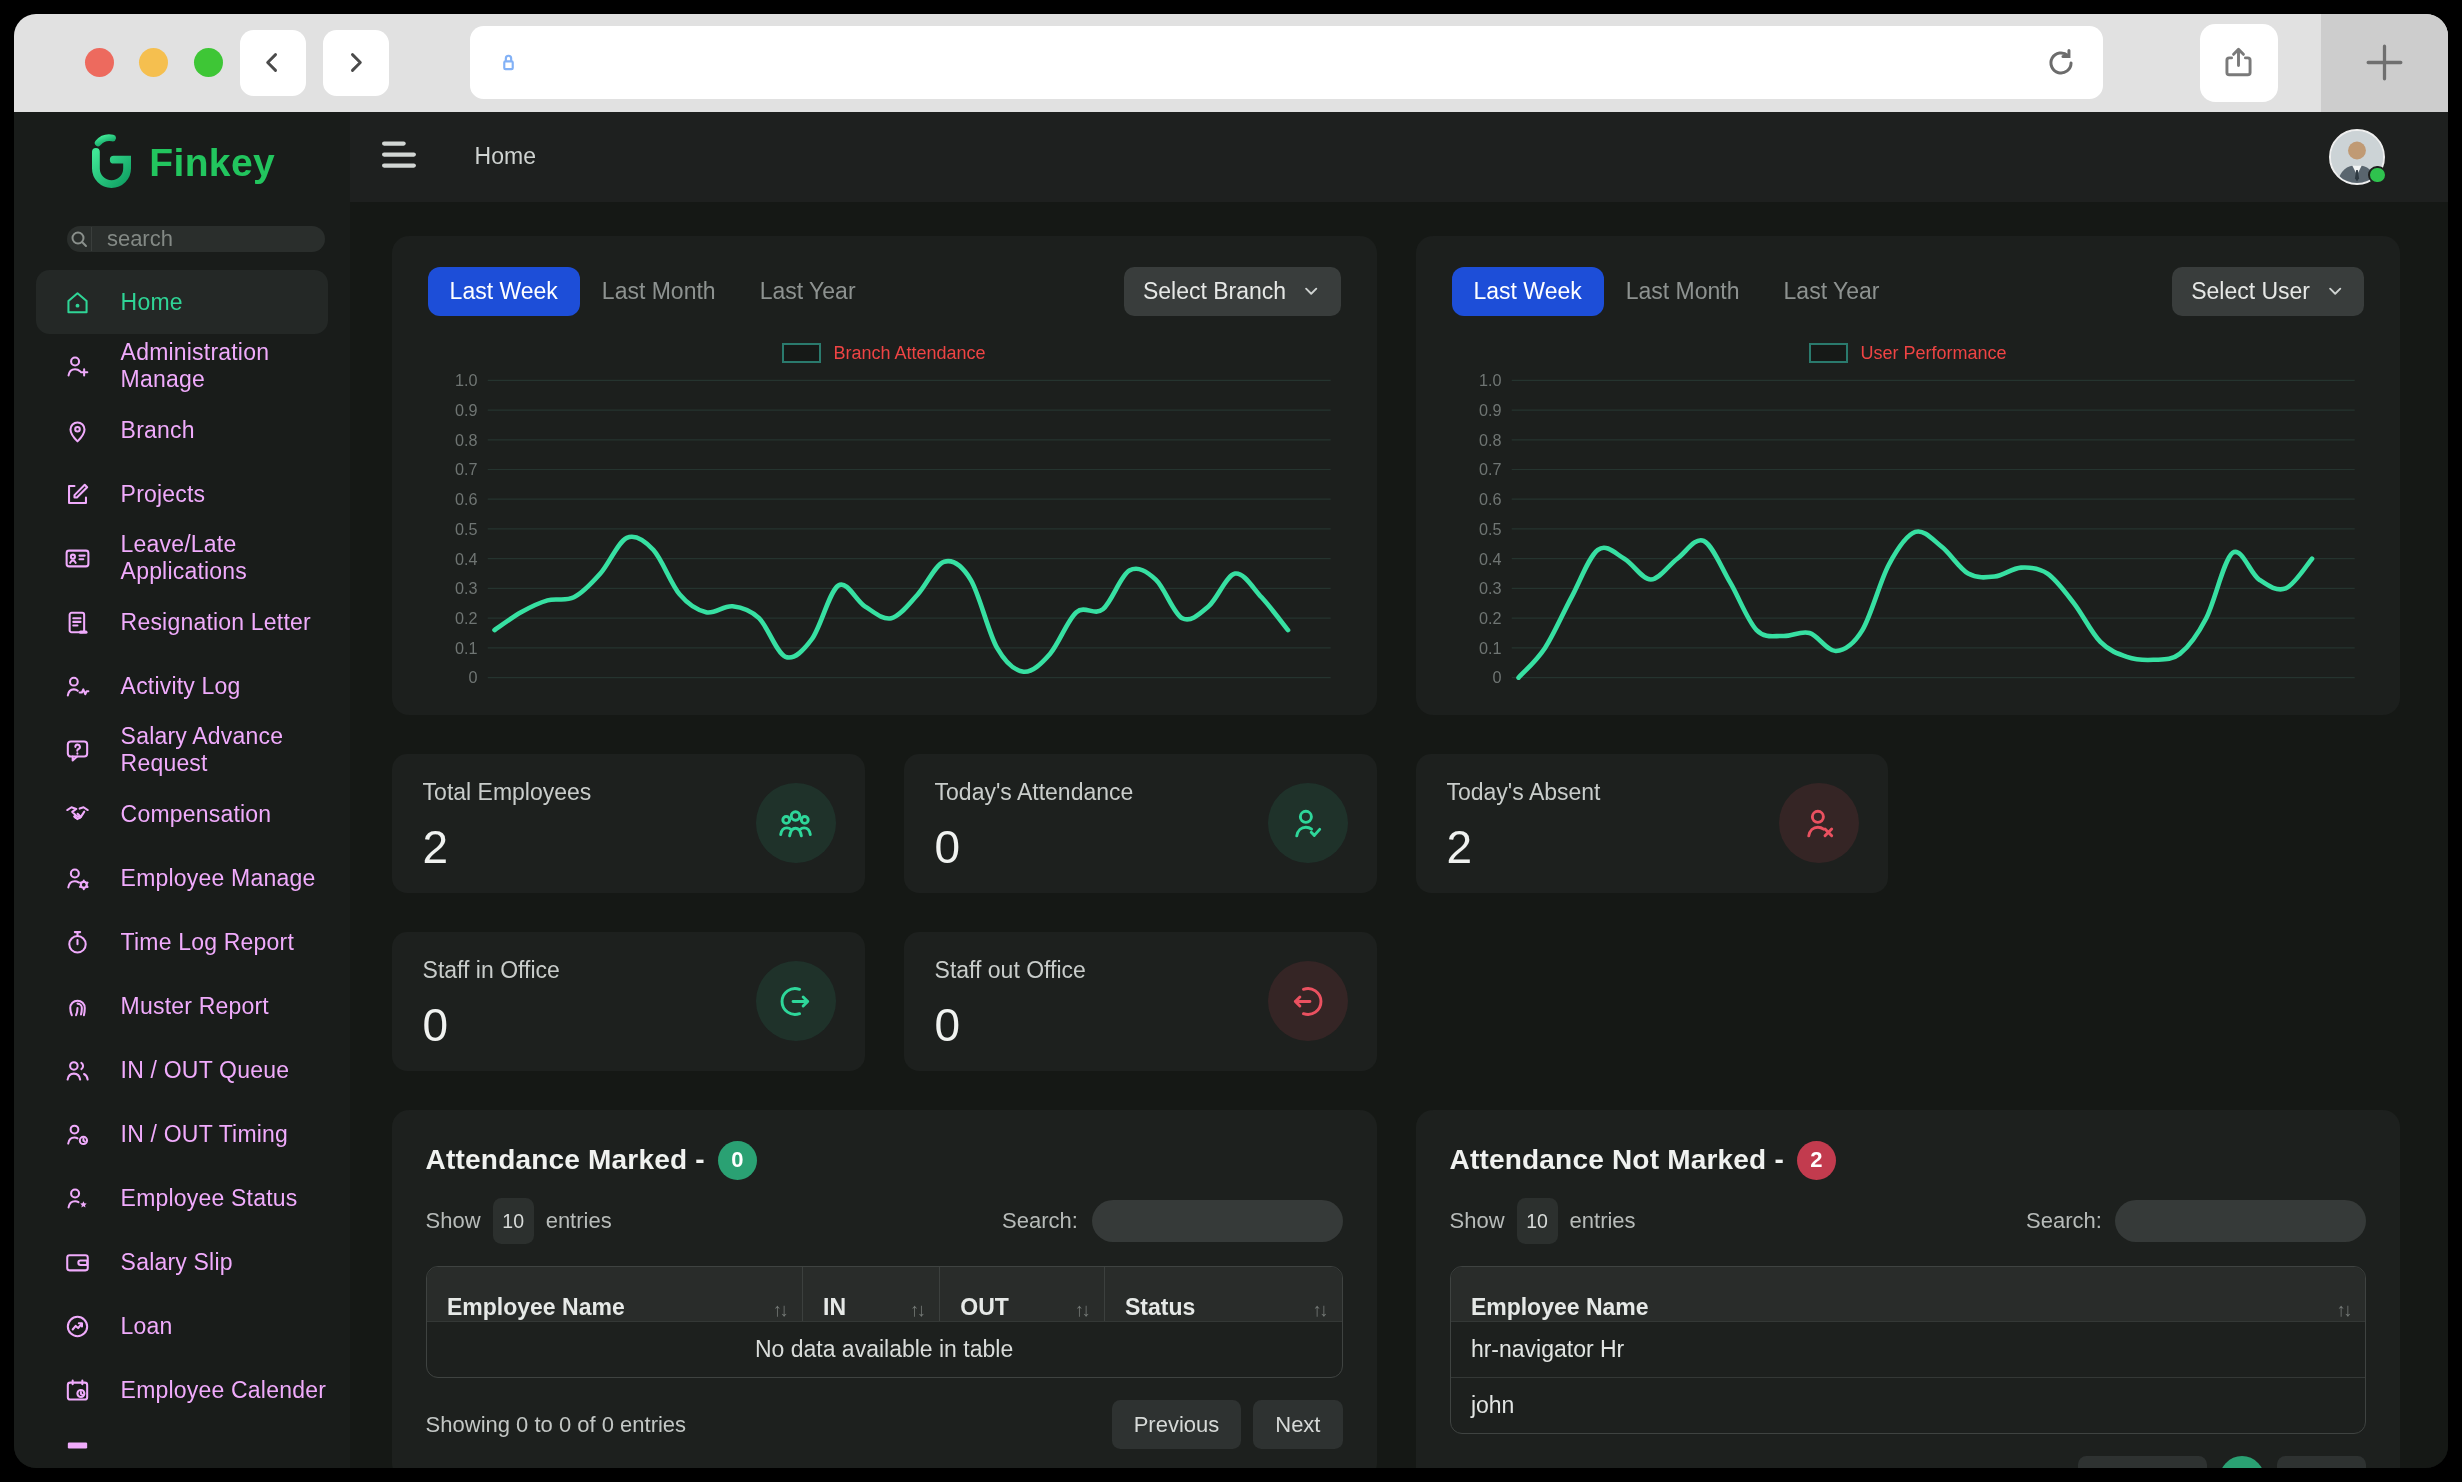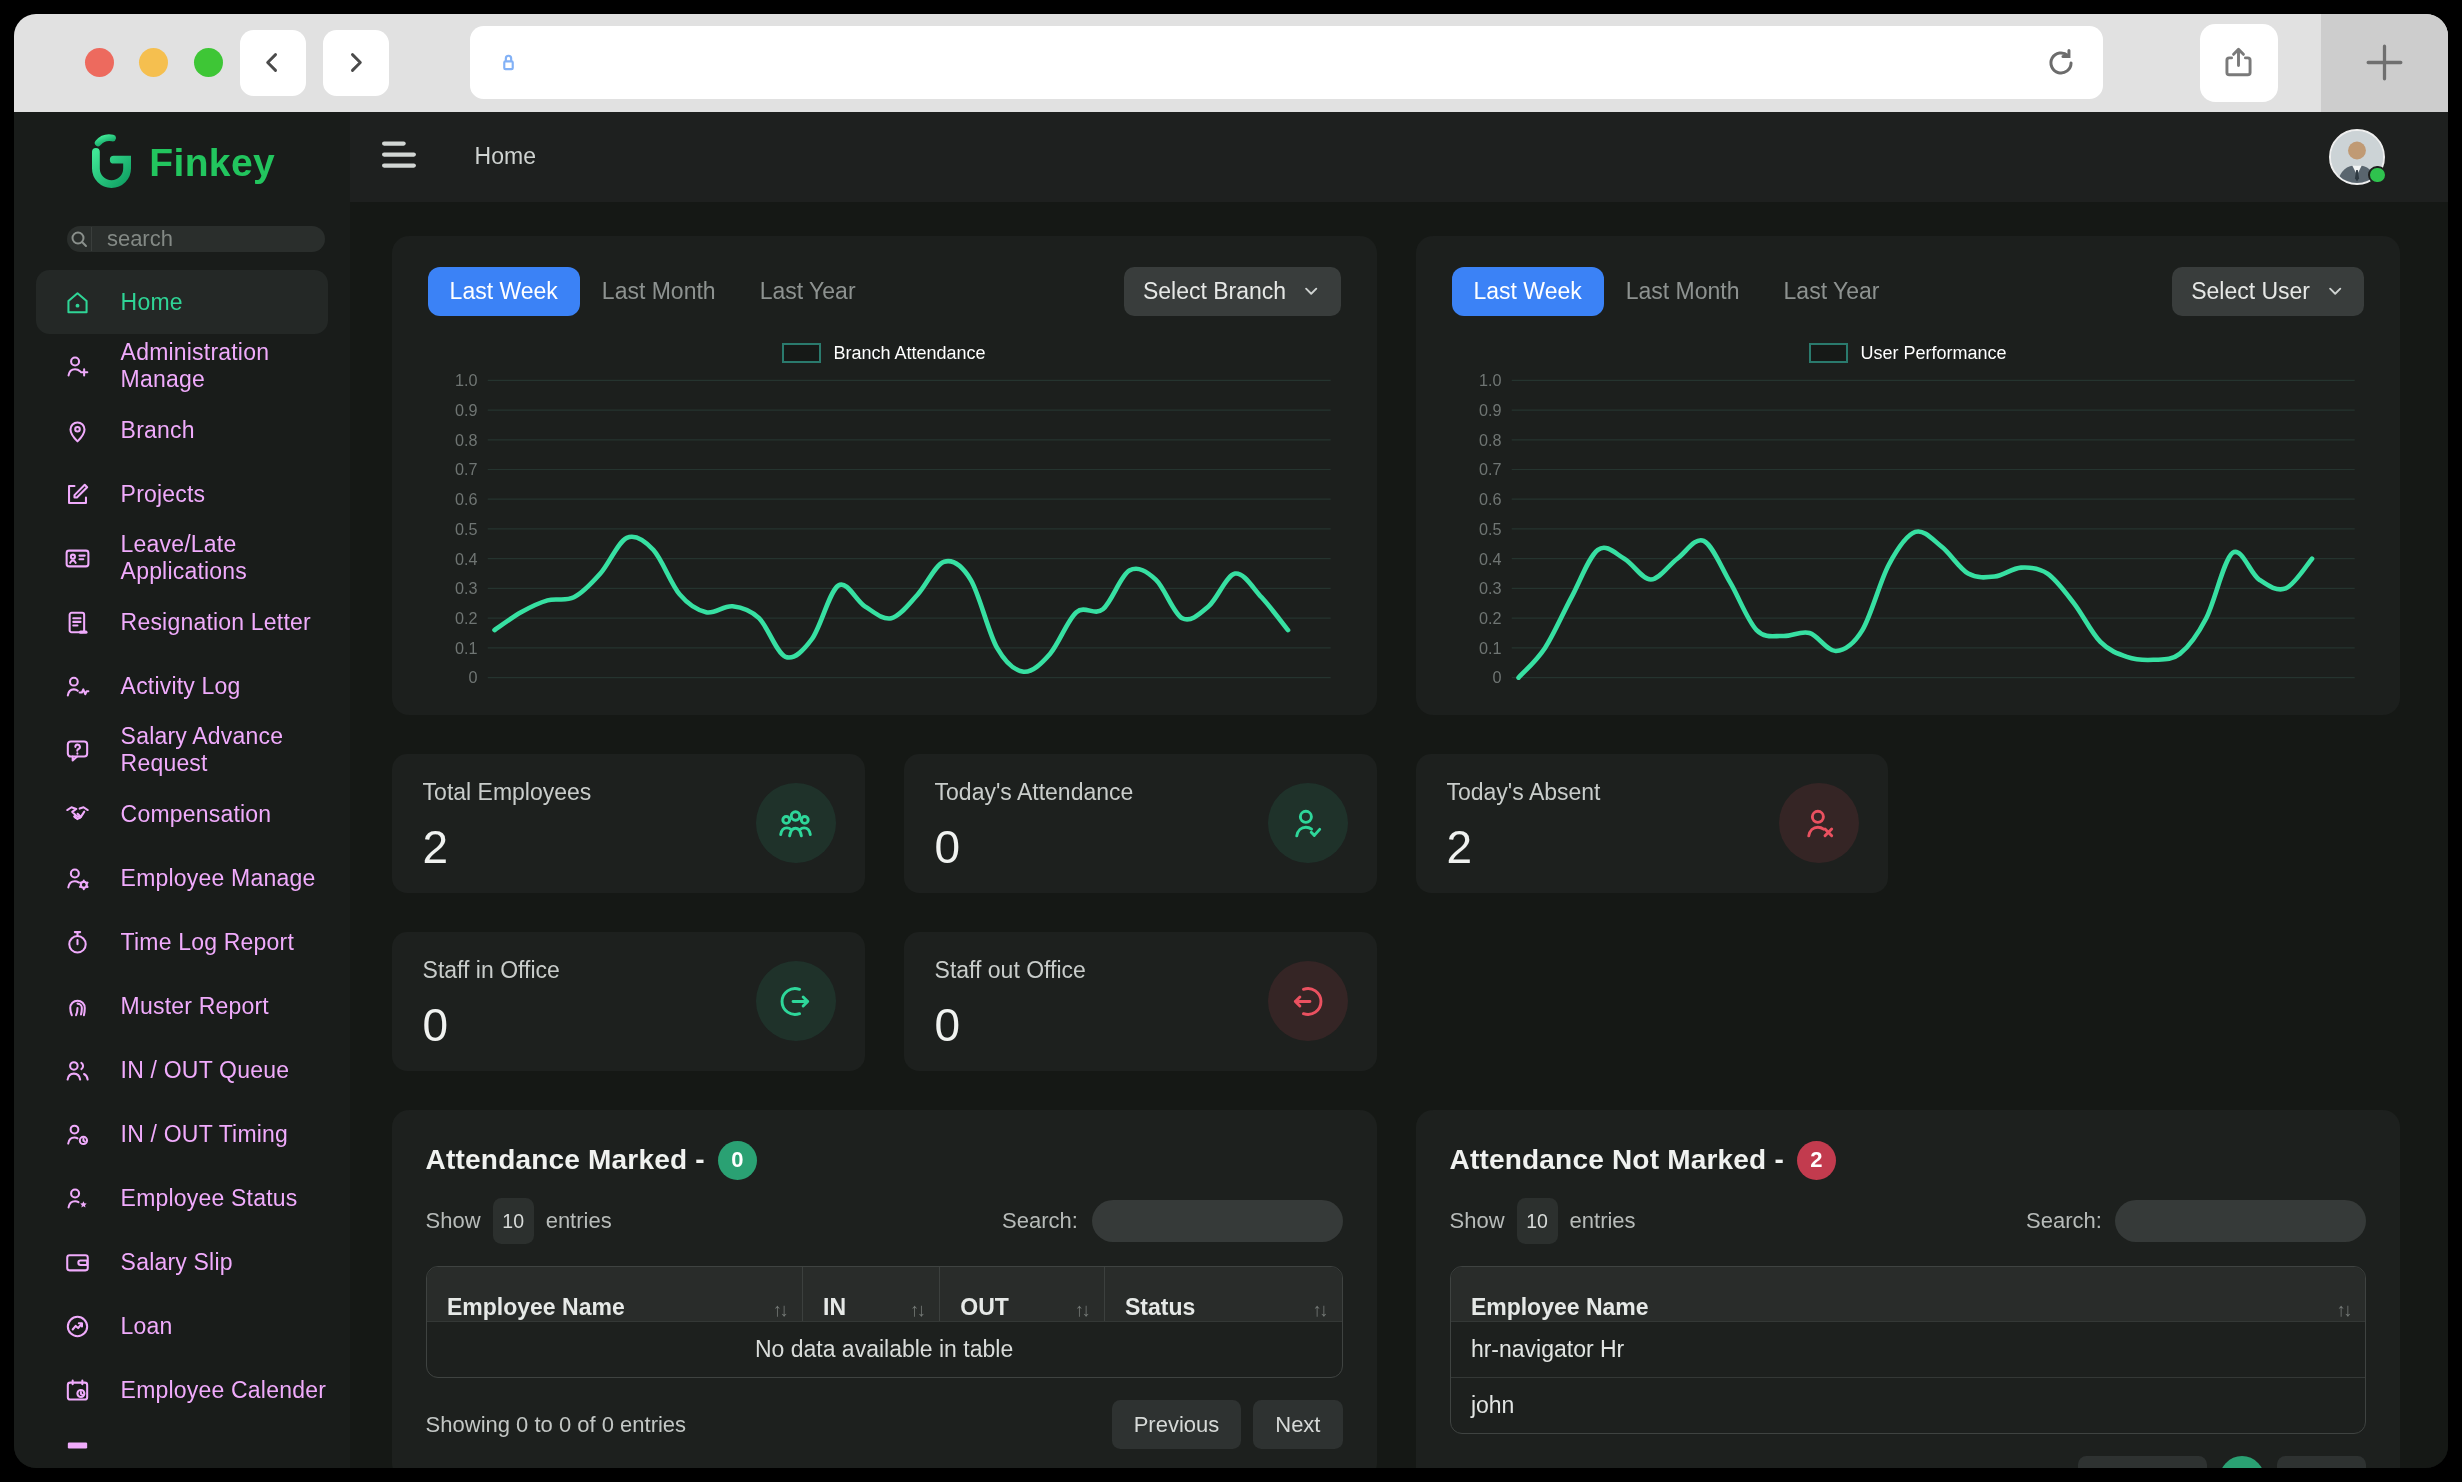--- a/index.html
+++ b/index.html
@@ -49,26 +49,26 @@
   .avatar svg { width:100%; height:100%; border-radius:50%; display:block; }
   .avatar .dot { position:absolute; right:-3.4px; bottom:-1.7px; width:18.7px; height:18.7px; border-radius:50%; background:#2fc24e; border:2.5px solid #1e201f; }
 
   .content { flex:1; padding:34px 48px 0 42px; background:#151815; overflow:hidden; }
 
   
   .charts-row { display:grid; grid-template-columns:1fr 1fr; gap:39px; }
   .chart-card { background:#1c1f1d; border-radius:17px; padding:31px 36px 22px; height:479px; display:flex; flex-direction:column; }
   .chart-head { display:flex; align-items:center; }
   .tab { height:49px; padding:0 22px; display:flex; align-items:center; border-radius:12px; font-size:23px; color:#8d9290; cursor:pointer; }
-  .tab.active { background:#3b82f6; color:#fff; font-weight:500; }
+  .tab.active { background:#1d4ed8; color:#fff; font-weight:500; }
   .select { margin-left:auto; height:49px; background:#393d3c; border-radius:10.2px; display:flex; align-items:center; padding:0 18.7px; gap:15.3px; color:#e6e8e6; font-size:23px; cursor:pointer; }
   .select svg { width:20.4px; height:20.4px; stroke:#cfd3d1; stroke-width:2.2; fill:none; stroke-linecap:round; stroke-linejoin:round; }
   .legend { margin-top:27px; display:flex; align-items:center; justify-content:center; gap:12px; }
   .legend .box { width:39px; height:20.4px; border:2.5px solid #2a7a6d; background:#161917; }
-  .legend .lab { font-size:18px; color:#ffffff; }
+  .legend .lab { font-size:18px; color:#ef4444; }
   .chart-svg { width:100%; height:333px; margin-top:3.4px; }
 
   
   .stats-row { display:grid; grid-template-columns:repeat(4,1fr); gap:39px; margin-top:39px; }
   .stat-card { height:139px; background:#1d201e; border-radius:15.3px; padding:25.5px 31px; position:relative; }
   .stat-label { font-size:23px; color:#c9cdcb; }
   .stat-value { font-size:46px; color:#f0f2f0; margin-top:13.6px; font-weight:400; }
   .stat-ic { position:absolute; right:29px; top:50%; transform:translateY(-50%); width:80px; height:80px; border-radius:50%; display:flex; align-items:center; justify-content:center; }
   .stat-ic.green { background:rgba(46,215,154,.10); color:#2ed79a; }
   .stat-ic.red { background:rgba(231,76,90,.12); color:#ea5160; }

